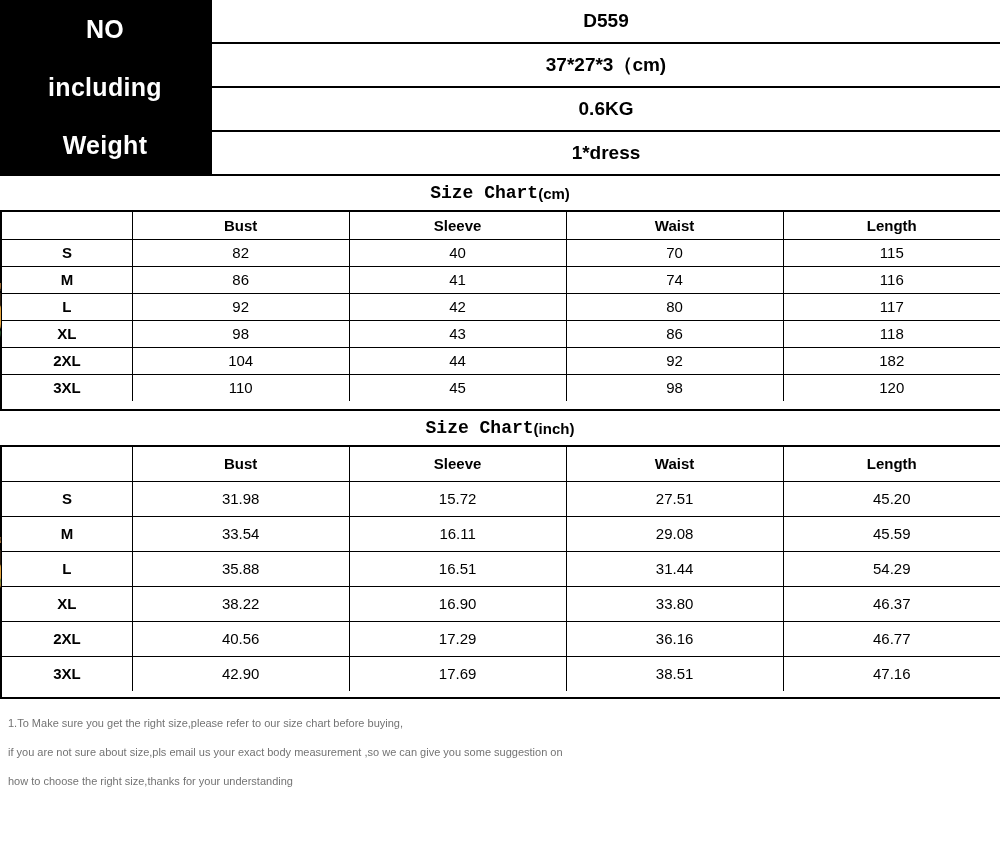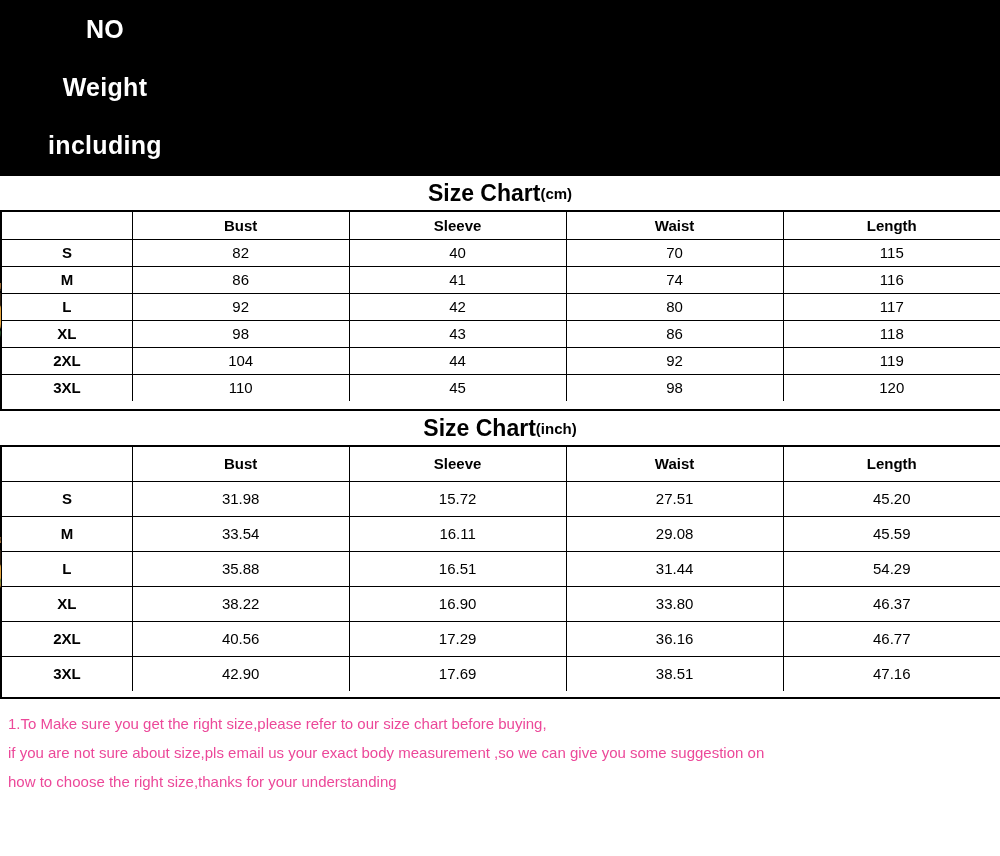--- a/index.html
+++ b/index.html
@@ -57,21 +57,21 @@
   
   .section { width: 1000px; border-top: 2px solid #000000; }
   .section-title {
     height: 36px;
     display: flex;
     align-items: center;
     justify-content: center;
     border-bottom: 2px solid #000000;
     background: #ffffff;
   }
-  .section-title .t-main { font-size: 23px; font-weight: bold; }
+  .section-title .t-main { font-size: 18px; font-weight: bold; font-family: Liberation Mono, monospace; }
   .section-title .t-unit { font-size: 15px; font-weight: bold; }
 
   .chart-body { display: flex; }
   .photo {
     width: 209px;
     border-right: 2px solid #000000;
     position: relative;
     overflow: hidden;
     background: #c8b79a;
   }
@@ -96,23 +96,23 @@
   table.sz .sizecol { font-weight: bold; width: 130px; }
   table.sz thead th.sizecol { border-bottom: 1px solid #000; }
 
   
   .notes {
     border-top: 2px solid #000000;
     padding: 10px 8px 0 8px;
     height: 165px;
   }
   .notes p {
-    font-size: 15px;
+    font-size: 11px;
     line-height: 29px;
-    color: #ec4899;
+    color: #737373;
   }
 
   
   .scene { position: absolute; inset: 0; }
   .wall { position: absolute; left:0; top:0; right:0; height:58%; background: linear-gradient(#e8e0cf,#ded3bd); }
   .wall-dark { position:absolute; left:0; top:0; width:28%; height:58%; background:#7d5f3f; opacity:.55;}
   .floor { position: absolute; left:0; bottom:0; right:0; height:42%; background: linear-gradient(#c9a477,#b98f63); }
   .cabinet {
     position: absolute; left: 2%; top: 36%; width: 96%; height: 36%;
     background: linear-gradient(#8a5a2b,#70441d);
@@ -150,22 +150,28 @@
   .leg.r { right:26%; }
 </style>
 </head>
 <body>
 
 <div class="page">
 
   <div class="info-block">
     <div class="info-labels">
       <div class="cell">NO</div>
+      <div class="cell">including</div>
       <div class="cell">Weight</div>
-      <div class="cell">including</div>
+    </div>
+    <div class="info-values">
+      <div class="cell">D559</div>
+      <div class="cell">37*27*3（cm)</div>
+      <div class="cell">0.6KG</div>
+      <div class="cell">1*dress</div>
     </div>
   </div>
 
   <div class="section">
     <div class="section-title">
       <span class="t-main">Size Chart</span>
       <span class="t-unit">(cm)</span>
     </div>
     <div class="chart-body">
       <div class="photo" style="height:197px">
@@ -234,21 +240,21 @@
               <td>98</td>
               <td>43</td>
               <td>86</td>
               <td>118</td>
             </tr>
             <tr>
               <td class="sizecol">2XL</td>
               <td>104</td>
               <td>44</td>
               <td>92</td>
-              <td>119</td>
+              <td>182</td>
             </tr>
             <tr>
               <td class="sizecol">3XL</td>
               <td>110</td>
               <td>45</td>
               <td>98</td>
               <td>120</td>
             </tr>
           </tbody>
         </table>

